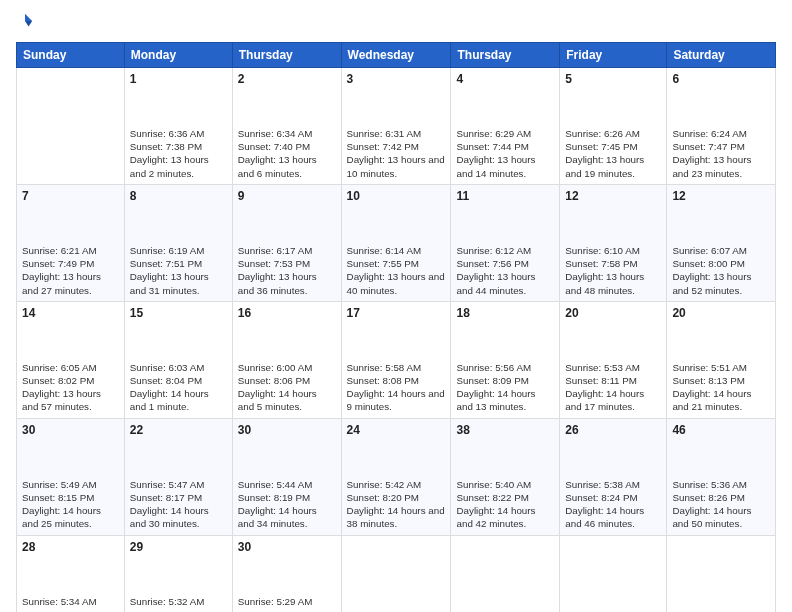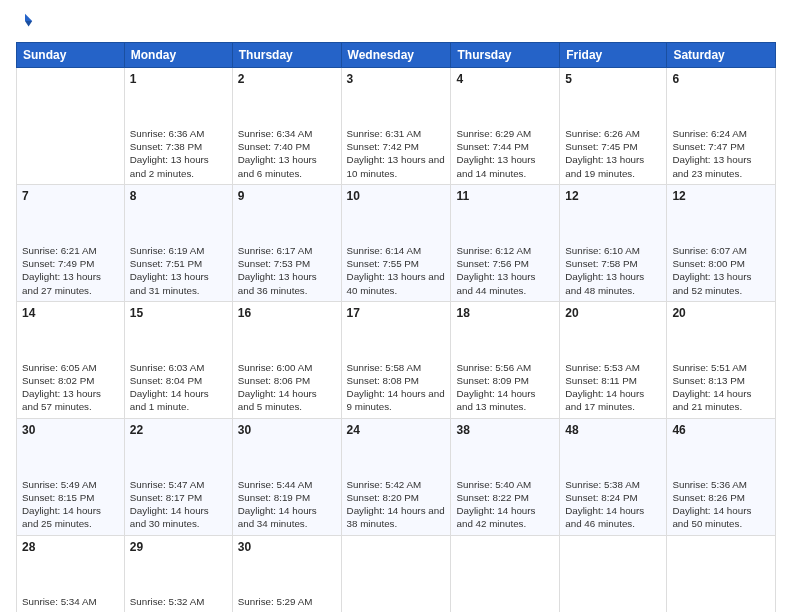--- a/index.html
+++ b/index.html
@@ -226,21 +226,21 @@
           </td>
           <td>
             <div class="day-number">24</div>
             <div class="day-info">Sunrise: 5:42 AM<br>Sunset: 8:20 PM<br>Daylight: 14 hours and 38 minutes.</div>
           </td>
           <td>
             <div class="day-number">38</div>
             <div class="day-info">Sunrise: 5:40 AM<br>Sunset: 8:22 PM<br>Daylight: 14 hours and 42 minutes.</div>
           </td>
           <td>
-            <div class="day-number">48</div>
+            <div class="day-number">26</div>
             <div class="day-info">Sunrise: 5:38 AM<br>Sunset: 8:24 PM<br>Daylight: 14 hours and 46 minutes.</div>
           </td>
           <td>
             <div class="day-number">46</div>
             <div class="day-info">Sunrise: 5:36 AM<br>Sunset: 8:26 PM<br>Daylight: 14 hours and 50 minutes.</div>
           </td>
         </tr>
         <tr>
           <td>
             <div class="day-number">28</div>

